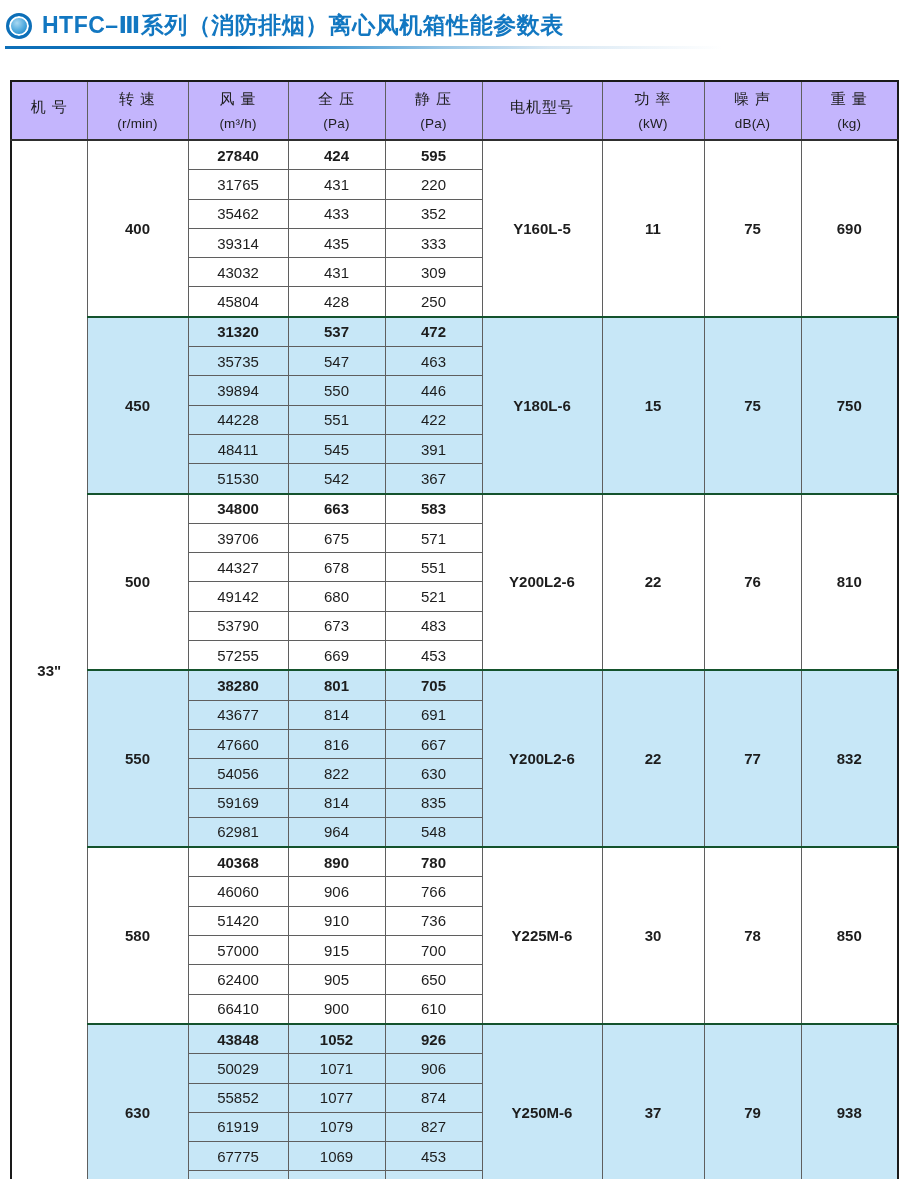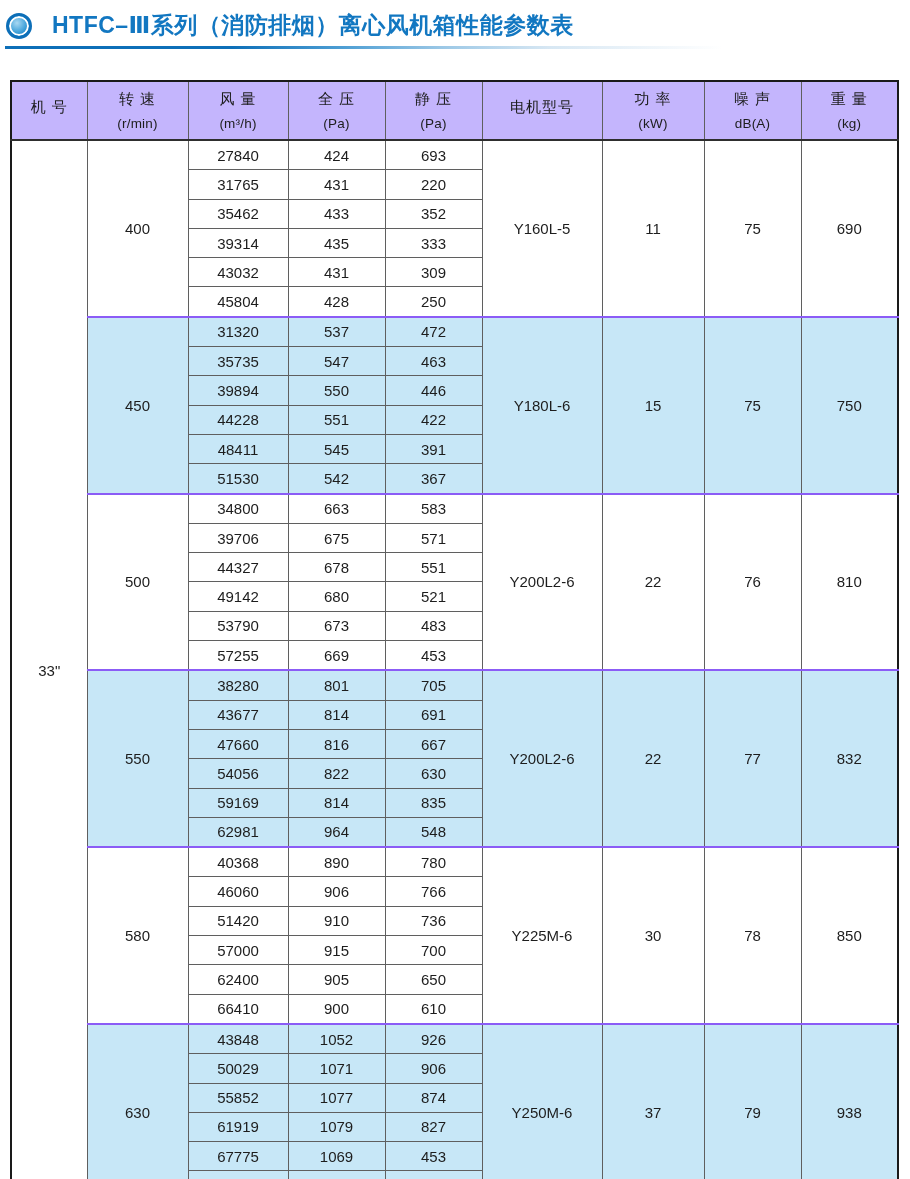--- a/index.html
+++ b/index.html
@@ -2,21 +2,21 @@
 <html><head>
 <meta charset="utf-8">
 <style>
   html,body{margin:0;padding:0;}
   body{
     width:910px;height:1179px;background:#ffffff;
     font-family:"Liberation Sans","DejaVu Sans",sans-serif;
     color:#1d1d1d;overflow:hidden;
   }
   
-  .title-bar{display:flex;align-items:center;gap:20px;padding:13px 0 0 6px;}
+  .title-bar{display:flex;align-items:center;gap:10px;padding:13px 0 0 6px;}
   .bullseye{
     flex:0 0 auto;width:20px;height:20px;border-radius:50%;
     border:3px solid #0d6fb8;
     box-shadow:inset 0 0 0 2px #ffffff;
     background:radial-gradient(circle at 40% 35%,#a8d8f2 0%,#4ea9dd 45%,#1b86c8 75%,#0a5fa5 100%);
   }
   .page-title{
     margin:0;font-size:23px;font-weight:bold;color:#1277c1;letter-spacing:0.5px;line-height:1.1;
   }
   .title-underline{
@@ -37,21 +37,21 @@
     border:1px solid #5f5f5f;border-bottom:2px solid #2e2e2e;
   }
   .spec-table th .h1{font-size:15px;letter-spacing:1px;}
   .spec-table th .h2{font-size:13.5px;margin-top:7px;letter-spacing:0.2px;}
   .spec-table td{
     font-size:15px;height:28.3px;
     border-left:1px solid #5f5f5f;border-right:1px solid #5f5f5f;
   }
   .spec-table td.sub{border:1px solid #5f5f5f;}
   .spec-table tr.shaded td{background:#c7e7f7;}
-  .spec-table tr.block-start td{border-top:2px solid #8b5cf6;}
+  .spec-table tr.block-start td{border-top:2px solid #14532d;font-weight:bold;}
   .spec-table td.machine{background:#ffffff;}
 </style>
 </head>
 <body>
 
 <div>
 
   <header class="title-bar">
     <span class="bullseye"></span>
     <h1 class="page-title">HTFC–Ⅲ系列（消防排烟）离心风机箱性能参数表</h1>
@@ -109,21 +109,21 @@
             <div class="h2">(kg)</div>
         </th>
       </tr>
     </thead>
     <tbody>
         <tr class="block-start">
           <td class="machine" rowspan="36">33"</td>
           <td rowspan="6">400</td>
           <td class="sub">27840</td>
           <td class="sub">424</td>
-          <td class="sub">693</td>
+          <td class="sub">595</td>
           <td rowspan="6">Y160L-5</td>
           <td rowspan="6">11</td>
           <td rowspan="6">75</td>
           <td rowspan="6">690</td>
         </tr>
         <tr>
           <td class="sub">31765</td>
           <td class="sub">431</td>
           <td class="sub">220</td>
         </tr>

